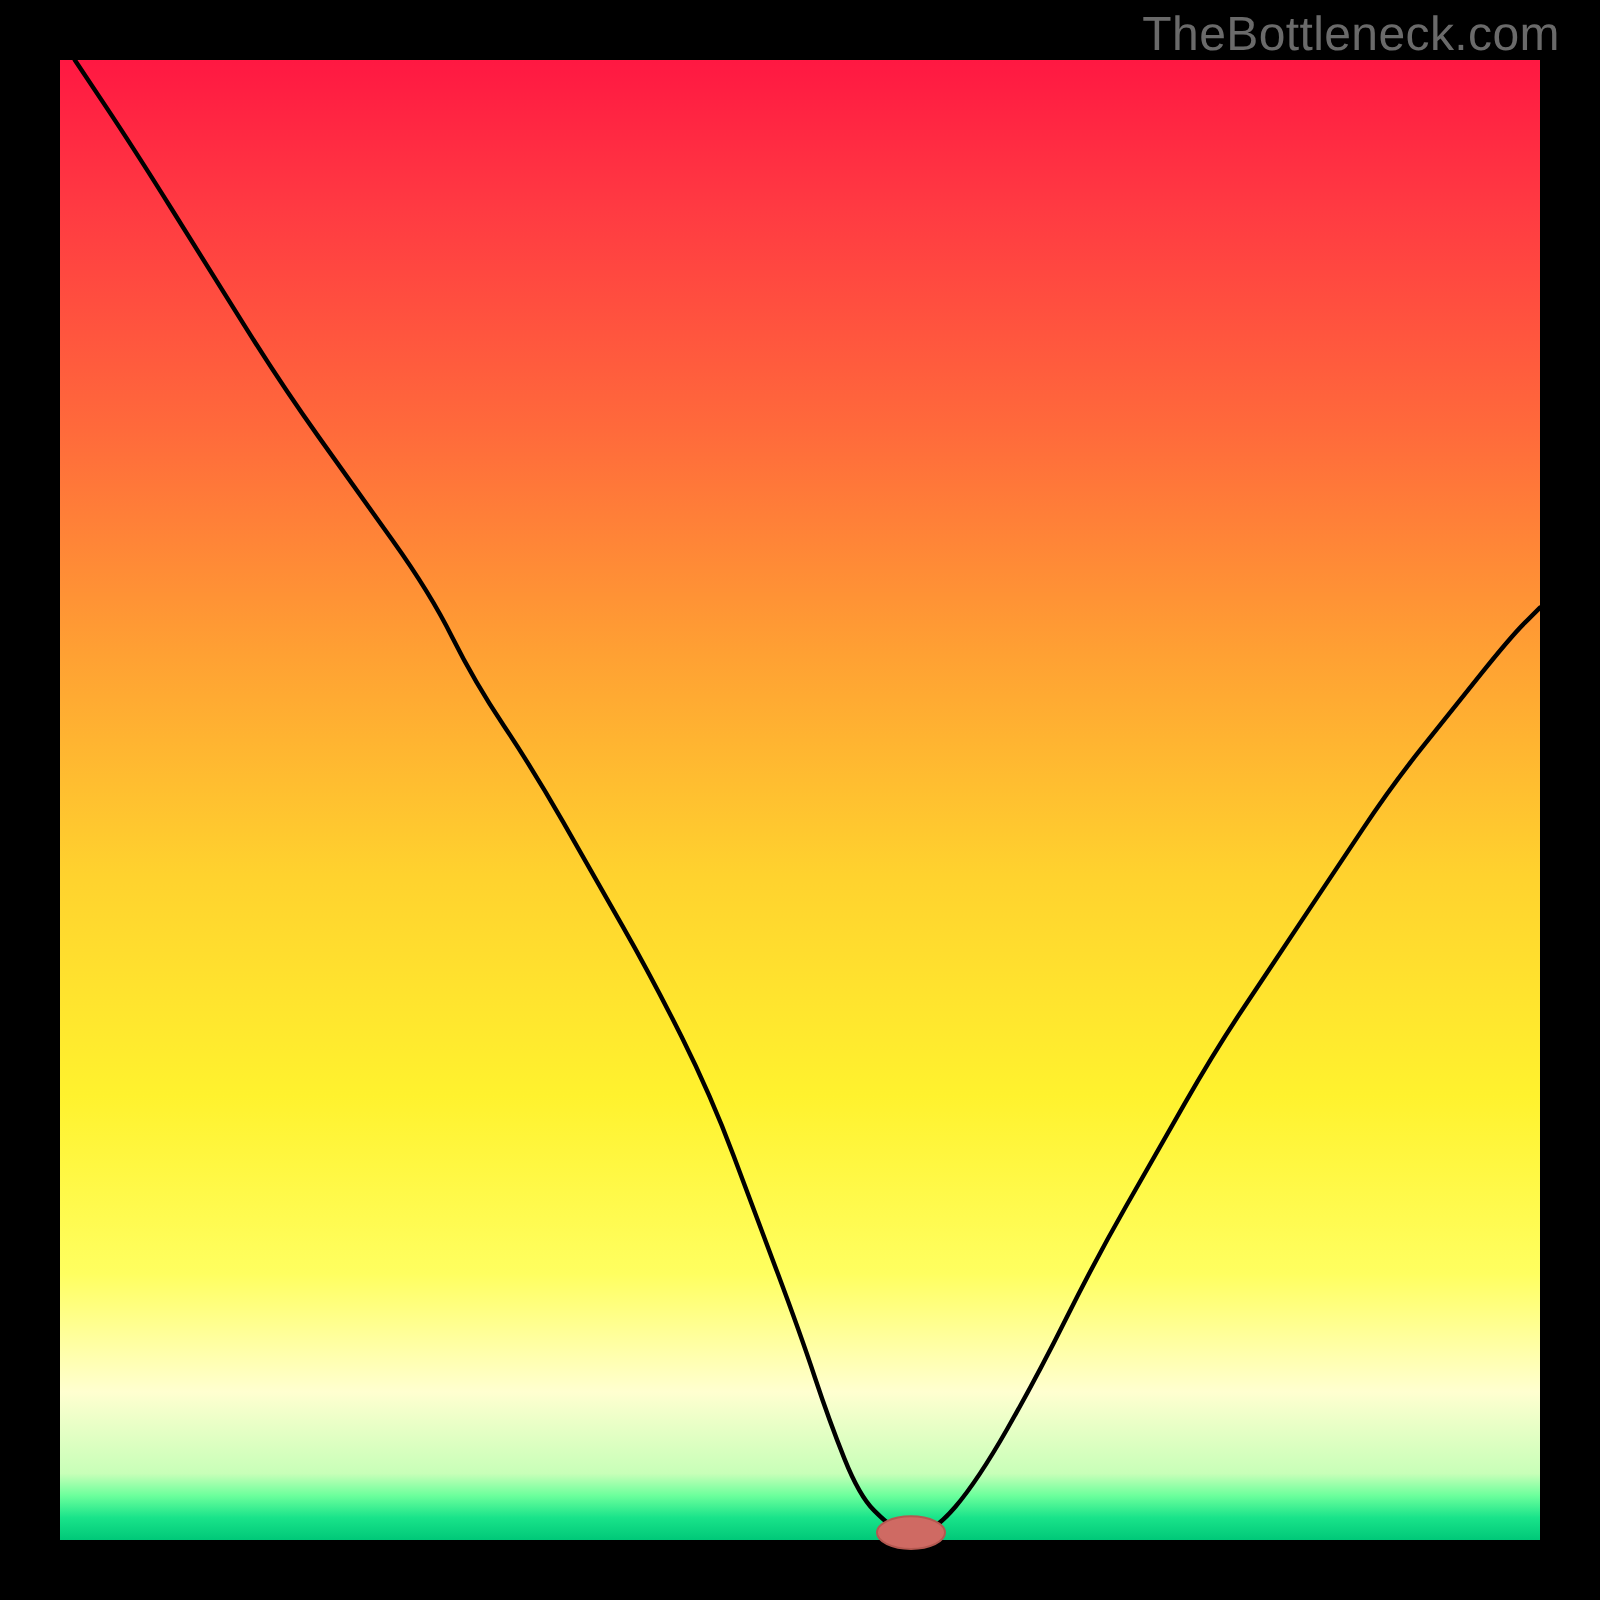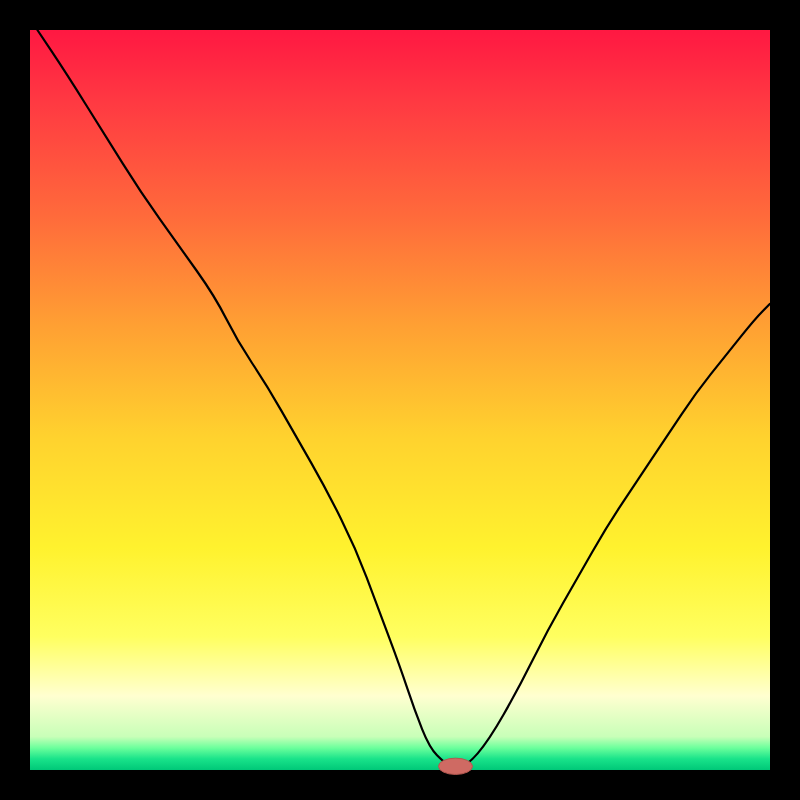--- a/index.html
+++ b/index.html
@@ -30,20 +30,21 @@
   svg {
     position: absolute;
     top: 0;
     left: 0;
   }
 </style>
 </head>
 <body>
 
 <div class="frame">
+  <div class="watermark">TheBottleneck.com</div>
 
   <svg id="chart-svg" width="800" height="800" viewBox="0 0 800 800">
     <defs>
       <linearGradient id="bg-grad" x1="0" y1="0" x2="0" y2="1">
           <stop offset="0%" stop-color="#ff1842"></stop>
           <stop offset="10%" stop-color="#ff3a42"></stop>
           <stop offset="25%" stop-color="#ff6a3b"></stop>
           <stop offset="40%" stop-color="#ffa033"></stop>
           <stop offset="55.00000000000001%" stop-color="#ffd22e"></stop>
           <stop offset="70%" stop-color="#fff22e"></stop>

